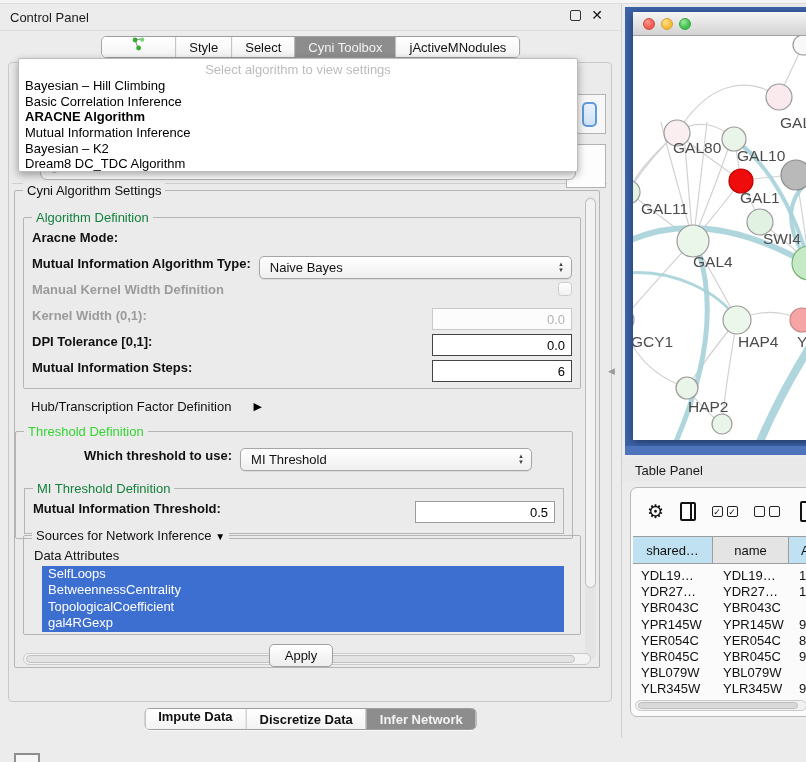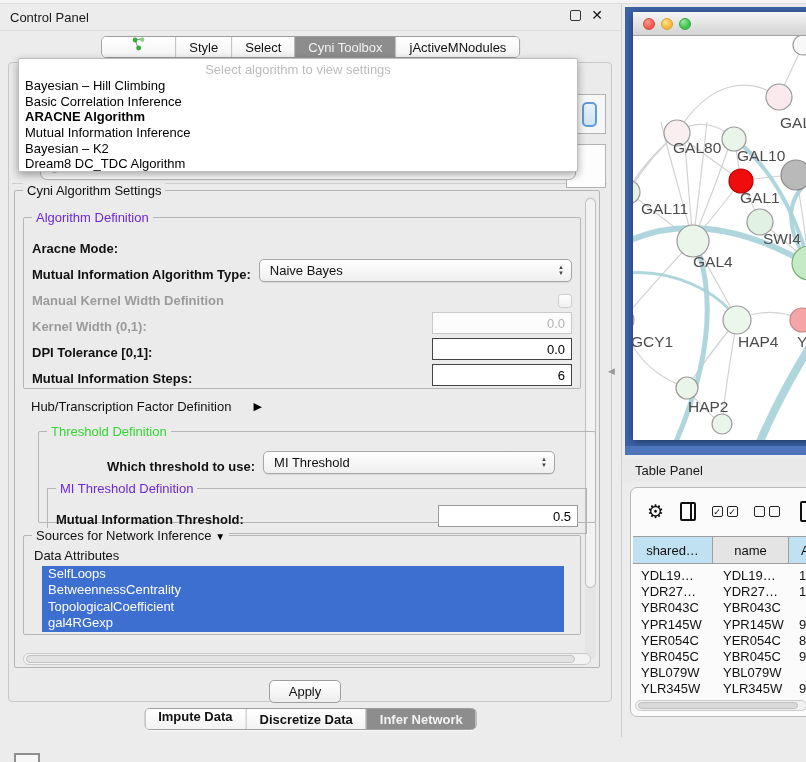--- a/index.html
+++ b/index.html
@@ -39,51 +39,51 @@
   .popup-item.bold { font-weight:bold; }
 
   
   .group { position:absolute; border:1px solid #b5b5b5; border-radius:2px; }
   .group-title { position:absolute; top:-8px; left:8px; background:#ebebeb; padding:0 4px; white-space:nowrap; }
   .settings-group { left:14px; top:186px; width:586px; height:478px; }
   .vscroll { position:absolute; right:3px; top:5px; width:11px; bottom:8px; background:#e4e4e4; border-radius:6px; }
   .vscroll-thumb { position:absolute; left:0; top:2px; width:11px; height:390px; background:#f2f2f2; border:1px solid #bdbdbd; border-radius:6px; }
 
   .algdef-group { left:8px; top:26px; width:558px; height:172px; }
-  .title-blue { color:#6d28d9; }
+  .title-blue { color:#15803d; }
   .title-green { color:#35d435; }
 
-  .frow { display:flex; align-items:flex-end; height:26px; padding:0 8px; }
+  .frow { display:flex; align-items:flex-start; height:26px; padding:0 8px; }
   .frow .lbl { font-weight:bold; white-space:nowrap; }
   .frow .lbl.gray { color:#9b9b9b; }
   .combo { flex:1; height:23px; margin-left:8px; border:1px solid #a6a6a6; border-radius:5px; background:linear-gradient(#ffffff,#efefef); display:flex; align-items:center; padding:0 22px 0 10px; position:relative; box-shadow:0 1px 1px rgba(0,0,0,.08); }
   .combo .arrows { position:absolute; right:7px; top:4px; display:flex; flex-direction:column; font-size:6px; line-height:6px; color:#444; }
   .num-input { width:140px; height:22px; border:1px solid #444; background:#fff; text-align:right; padding:0 6px; font-size:13px; font-family:inherit; color:#000; }
   .num-input.soft { border:1px solid #9a9a9a; }
   .num-input.disabled { border:1px solid #c9c9c9; color:#b3b3b3; background:#fcfcfc; }
   .spacer { flex:1; }
   .checkbox { width:14px; height:14px; border:1px solid #ccc; border-radius:3.5px; background:linear-gradient(#fefefe,#f1f1f1); }
 
   .hub-row { position:absolute; left:16px; top:208px; display:flex; align-items:center; gap:22px; color:#111; }
   .tri-right { font-size:11px; color:#000; }
   .tri-down { font-size:10px; color:#000; }
 
-  .threshold-group { left:23px; top:240px; width:558px; height:92px; }
+  .threshold-group { left:0; top:240px; width:558px; height:108px; }
   .mi-def-group { position:absolute; left:8px; top:56px; width:540px; height:46px; border:1px solid #b5b5b5; }
   .mi-def-group .group-title { background:#ebebeb; }
 
   .sources-group { left:8px; top:344px; width:558px; height:100px; }
   .attr-label { position:absolute; left:10px; top:12px; font-weight:normal; }
   .attr-list { position:absolute; left:18px; top:30px; width:522px; height:66px; background:#3d6fd1; overflow:hidden; }
   .attr-item { color:#fff; height:16.3px; line-height:16.3px; padding-left:6px; white-space:nowrap; }
 
   .hscroll { position:absolute; left:8px; top:462px; width:568px; height:12px; background:#f3f3f3; border:1px solid #cbcbcb; border-radius:7px; }
   .hscroll-thumb { position:absolute; left:2px; top:1px; height:8px; width:97%; background:#e3e3e3; border:1px solid #c2c2c2; border-radius:5px; }
 
-  .apply-btn { position:absolute; left:269px; top:676px; width:72px; height:23px; border:1px solid #9f9f9f; border-radius:5px; background:linear-gradient(#ffffff,#ededed); font-size:13px; font-family:inherit; color:#111; }
+  .apply-btn { position:absolute; left:269px; top:640px; width:64px; height:23px; border:1px solid #9f9f9f; border-radius:5px; background:linear-gradient(#ffffff,#ededed); font-size:13px; font-family:inherit; color:#111; }
 
   
   .splitter-handle { position:absolute; left:608px; top:366px; color:#9a9a9a; font-size:9px; }
   .corner-box { position:absolute; left:14px; top:753px; width:26px; height:16px; border:2px solid #8f8f8f; background:#f7f7f7; }
 
   
   .net-frame { position:absolute; left:625px; top:7px; width:181px; height:448px; background:#3c63a9; }
   .net-frame-bottom { position:absolute; left:0; bottom:0; width:100%; height:9px; background:#4e74bc; }
   .net-window { position:absolute; left:8px; top:5px; width:200px; height:428px; background:#fff; box-shadow:0 2px 8px rgba(0,0,0,.45); }
   .net-titlebar { height:24px; background:linear-gradient(#f5f5f5,#d3d3d3); border-bottom:1px solid #a2a2a2; position:relative; }

